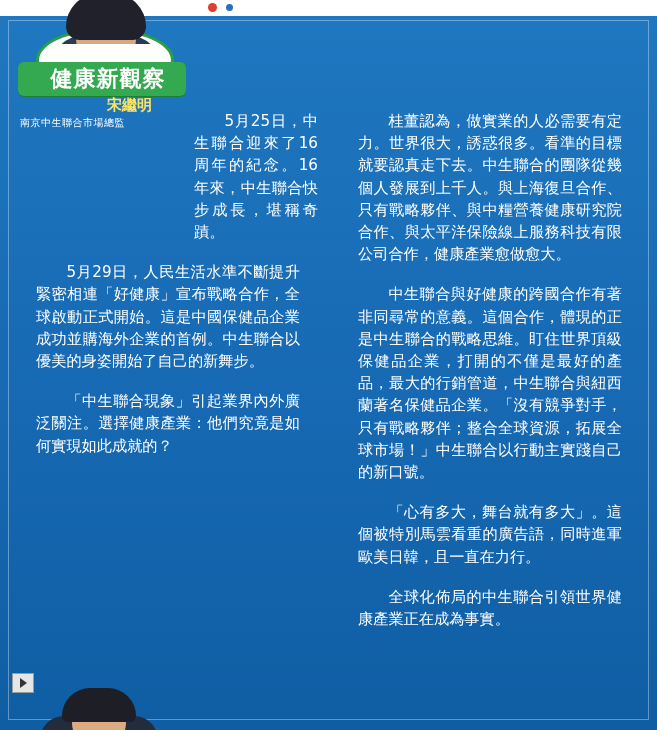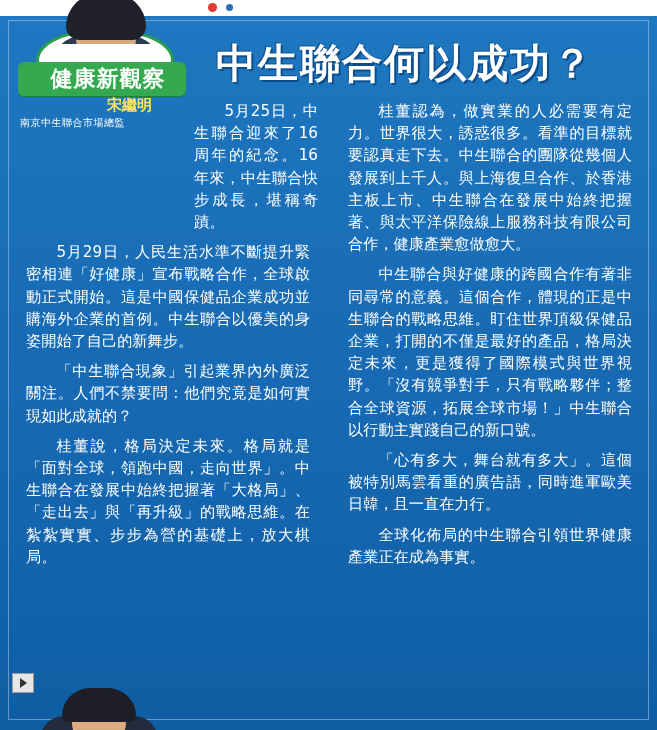--- a/index.html
+++ b/index.html
@@ -188,21 +188,21 @@
     color:#ffffff;
     font-size:15.2px;
     line-height:22.2px;
     text-align:justify;
     text-justify:inter-ideograph;
     font-family:"DejaVu Sans", sans-serif;
   }
   .col.left{ left:0px; }
   .col.right{ left:322px; }
   .col p{
-    margin:8px;
+    margin:18px;
     text-indent:2em;
   }
   .col.left p:first-child{
     text-indent:2em;
   }
   
   .col.left .lead{
     margin-left:176px;
     width:124px;
     text-indent:2em;
@@ -226,34 +226,32 @@
 
   <div class="badge">
     <div class="badge-oval"></div>
     <div class="badge-green">
       <span>健康新觀察</span>
     </div>
     <div class="badge-name">宋繼明</div>
     <div class="badge-sub">南京中生聯合市場總監</div>
   </div>
 
-  <div class="headline">中生聯合何以成功？</div>
 
   <div class="body-wrap">
 
     <div class="col left">
       <p class="lead">5月25日，中生聯合迎來了16周年的紀念。16年來，中生聯合快步成長，堪稱奇蹟。</p>
       <p>5月29日，人民生活水準不斷提升緊密相連「好健康」宣布戰略合作，全球啟動正式開始。這是中國保健品企業成功並購海外企業的首例。中生聯合以優美的身姿開始了自己的新舞步。</p>
-      <p>「中生聯合現象」引起業界內外廣泛關注。人們不禁要問：他們究竟是如何實現如此成就的？</p>
-      <p>桂董說，格局決定未來。格局就是「面對全球，領跑中國，走向世界」。中生聯合在發展中始終把握著「大格局」、「走出去」與「再升級」的戰略思維。在紮紮實實、步步為營的基礎上，放大棋局。</p>
+      <p>「中生聯合現象」引起業界內外廣泛關注。選擇健康產業：他們究竟是如何實現如此成就的？</p>
     </div>
 
     <div class="col right">
-      <p>桂董認為，做實業的人必需要有定力。世界很大，誘惑很多。看準的目標就要認真走下去。中生聯合的團隊從幾個人發展到上千人。與上海復旦合作、於香港主板上市、中生聯合在發展中始終把握著、與太平洋保險線上服務科技有限公司合作，健康產業愈做愈大。</p>
-      <p>中生聯合與好健康的跨國合作有著非同尋常的意義。這個合作，體現的正是中生聯合的戰略思維。盯住世界頂級保健品企業，打開的不僅是最好的產品，格局決定未來，更是獲得了國際模式與世界視野。「沒有競爭對手，只有戰略夥伴；整合全球資源，拓展全球市場！」中生聯合以行動主實踐自己的新口號。</p>
+      <p>桂董認為，做實業的人必需要有定力。世界很大，誘惑很多。看準的目標就要認真走下去。中生聯合的團隊從幾個人發展到上千人。與上海復旦合作、只有戰略夥伴、與中糧營養健康研究院合作、與太平洋保險線上服務科技有限公司合作，健康產業愈做愈大。</p>
+      <p>中生聯合與好健康的跨國合作有著非同尋常的意義。這個合作，體現的正是中生聯合的戰略思維。盯住世界頂級保健品企業，打開的不僅是最好的產品，最大的行銷管道，中生聯合與紐西蘭著名保健品企業。「沒有競爭對手，只有戰略夥伴；整合全球資源，拓展全球市場！」中生聯合以行動主實踐自己的新口號。</p>
       <p>「心有多大，舞台就有多大」。這個被特別馬雲看重的廣告語，同時進軍歐美日韓，且一直在力行。</p>
       <p>全球化佈局的中生聯合引領世界健康產業正在成為事實。</p>
     </div>
 
   </div>
 
   <div class="play-btn"></div>
 
   <div class="photo-bottom">
     <div class="suit"></div>

